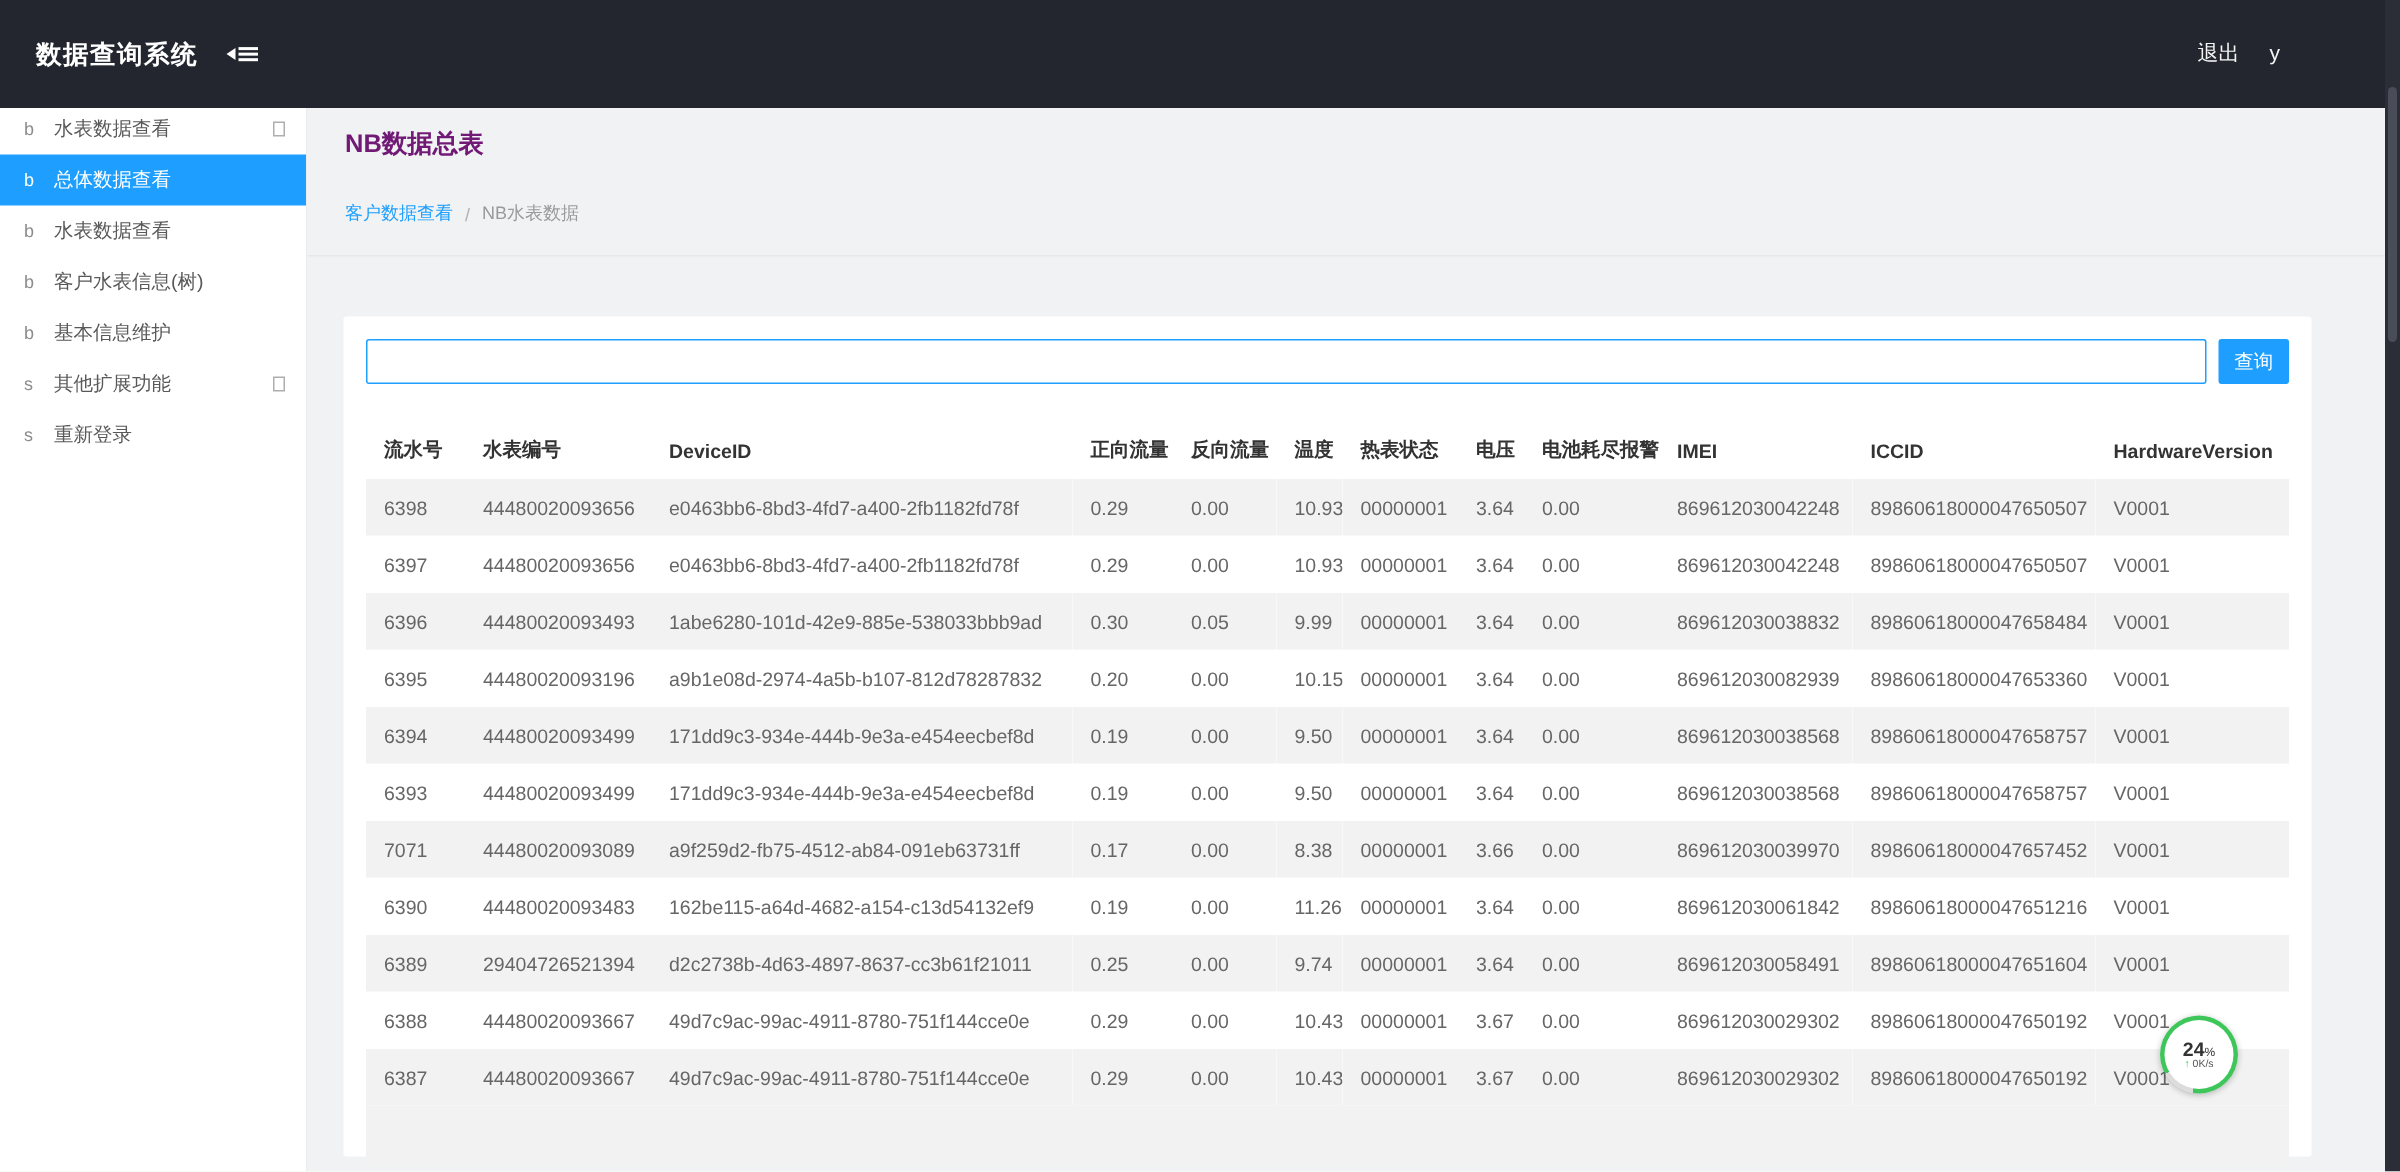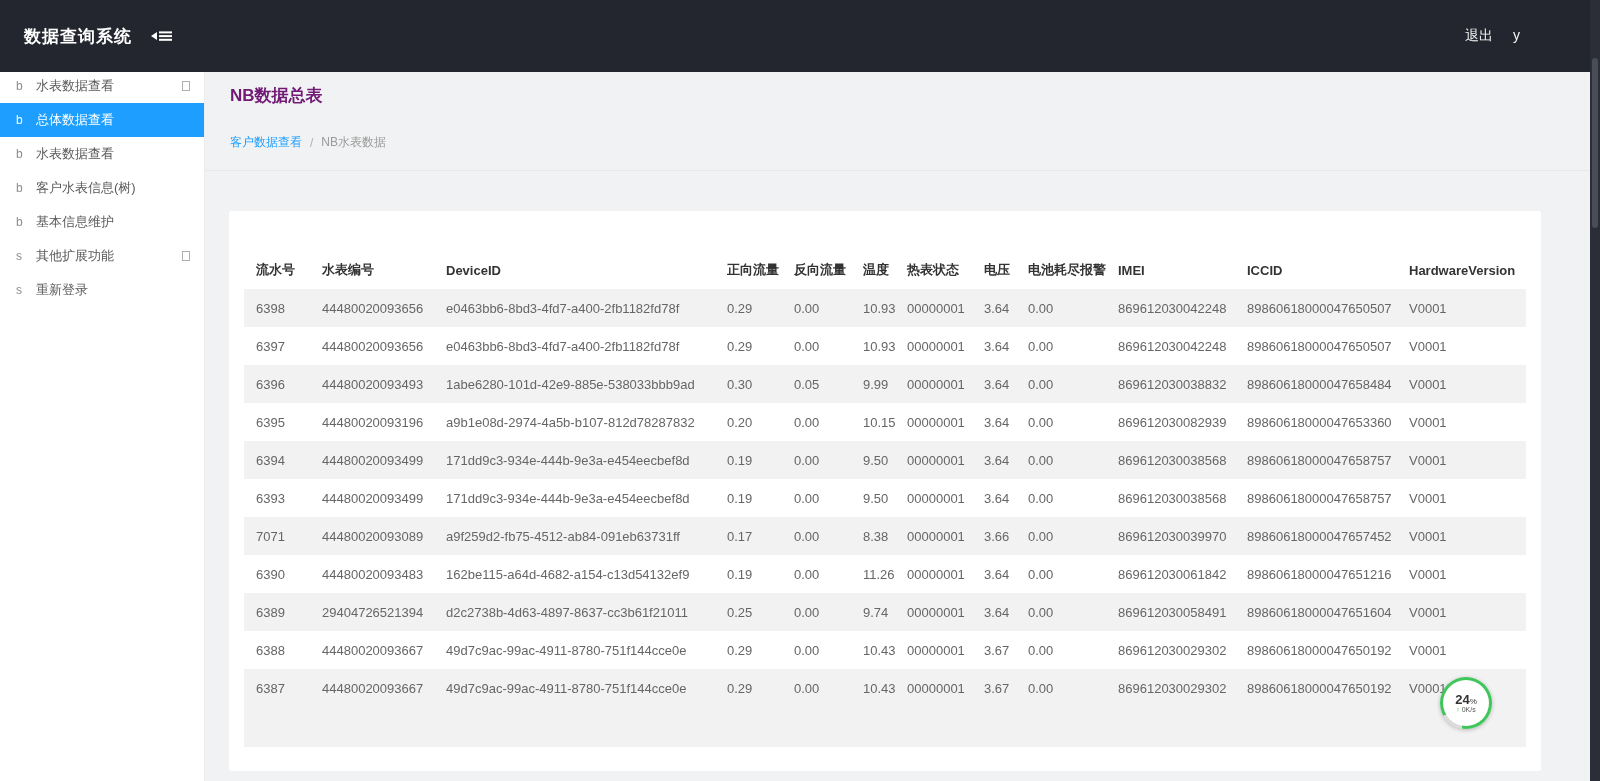--- a/index.html
+++ b/index.html
@@ -167,20 +167,24 @@
 <div class="main">
   <div class="page-title">NB数据总表</div>
 
   <div class="breadcrumb">
     <span class="bc-parent">客户数据查看</span>
     <span class="bc-sep">/</span>
     <span class="bc-current">NB水表数据</span>
   </div>
 
   <div class="card">
+    <div class="search-row">
+      <input class="search-input" type="text" autofocus="" value="" style="">
+      <button class="search-btn">查询</button>
+    </div>
 
     <table class="data-table">
       <colgroup>
         <col class="c1">
           <col class="c2">
           <col class="c3">
           <col class="c4">
           <col class="c5">
           <col class="c6">
         <col class="c7">

